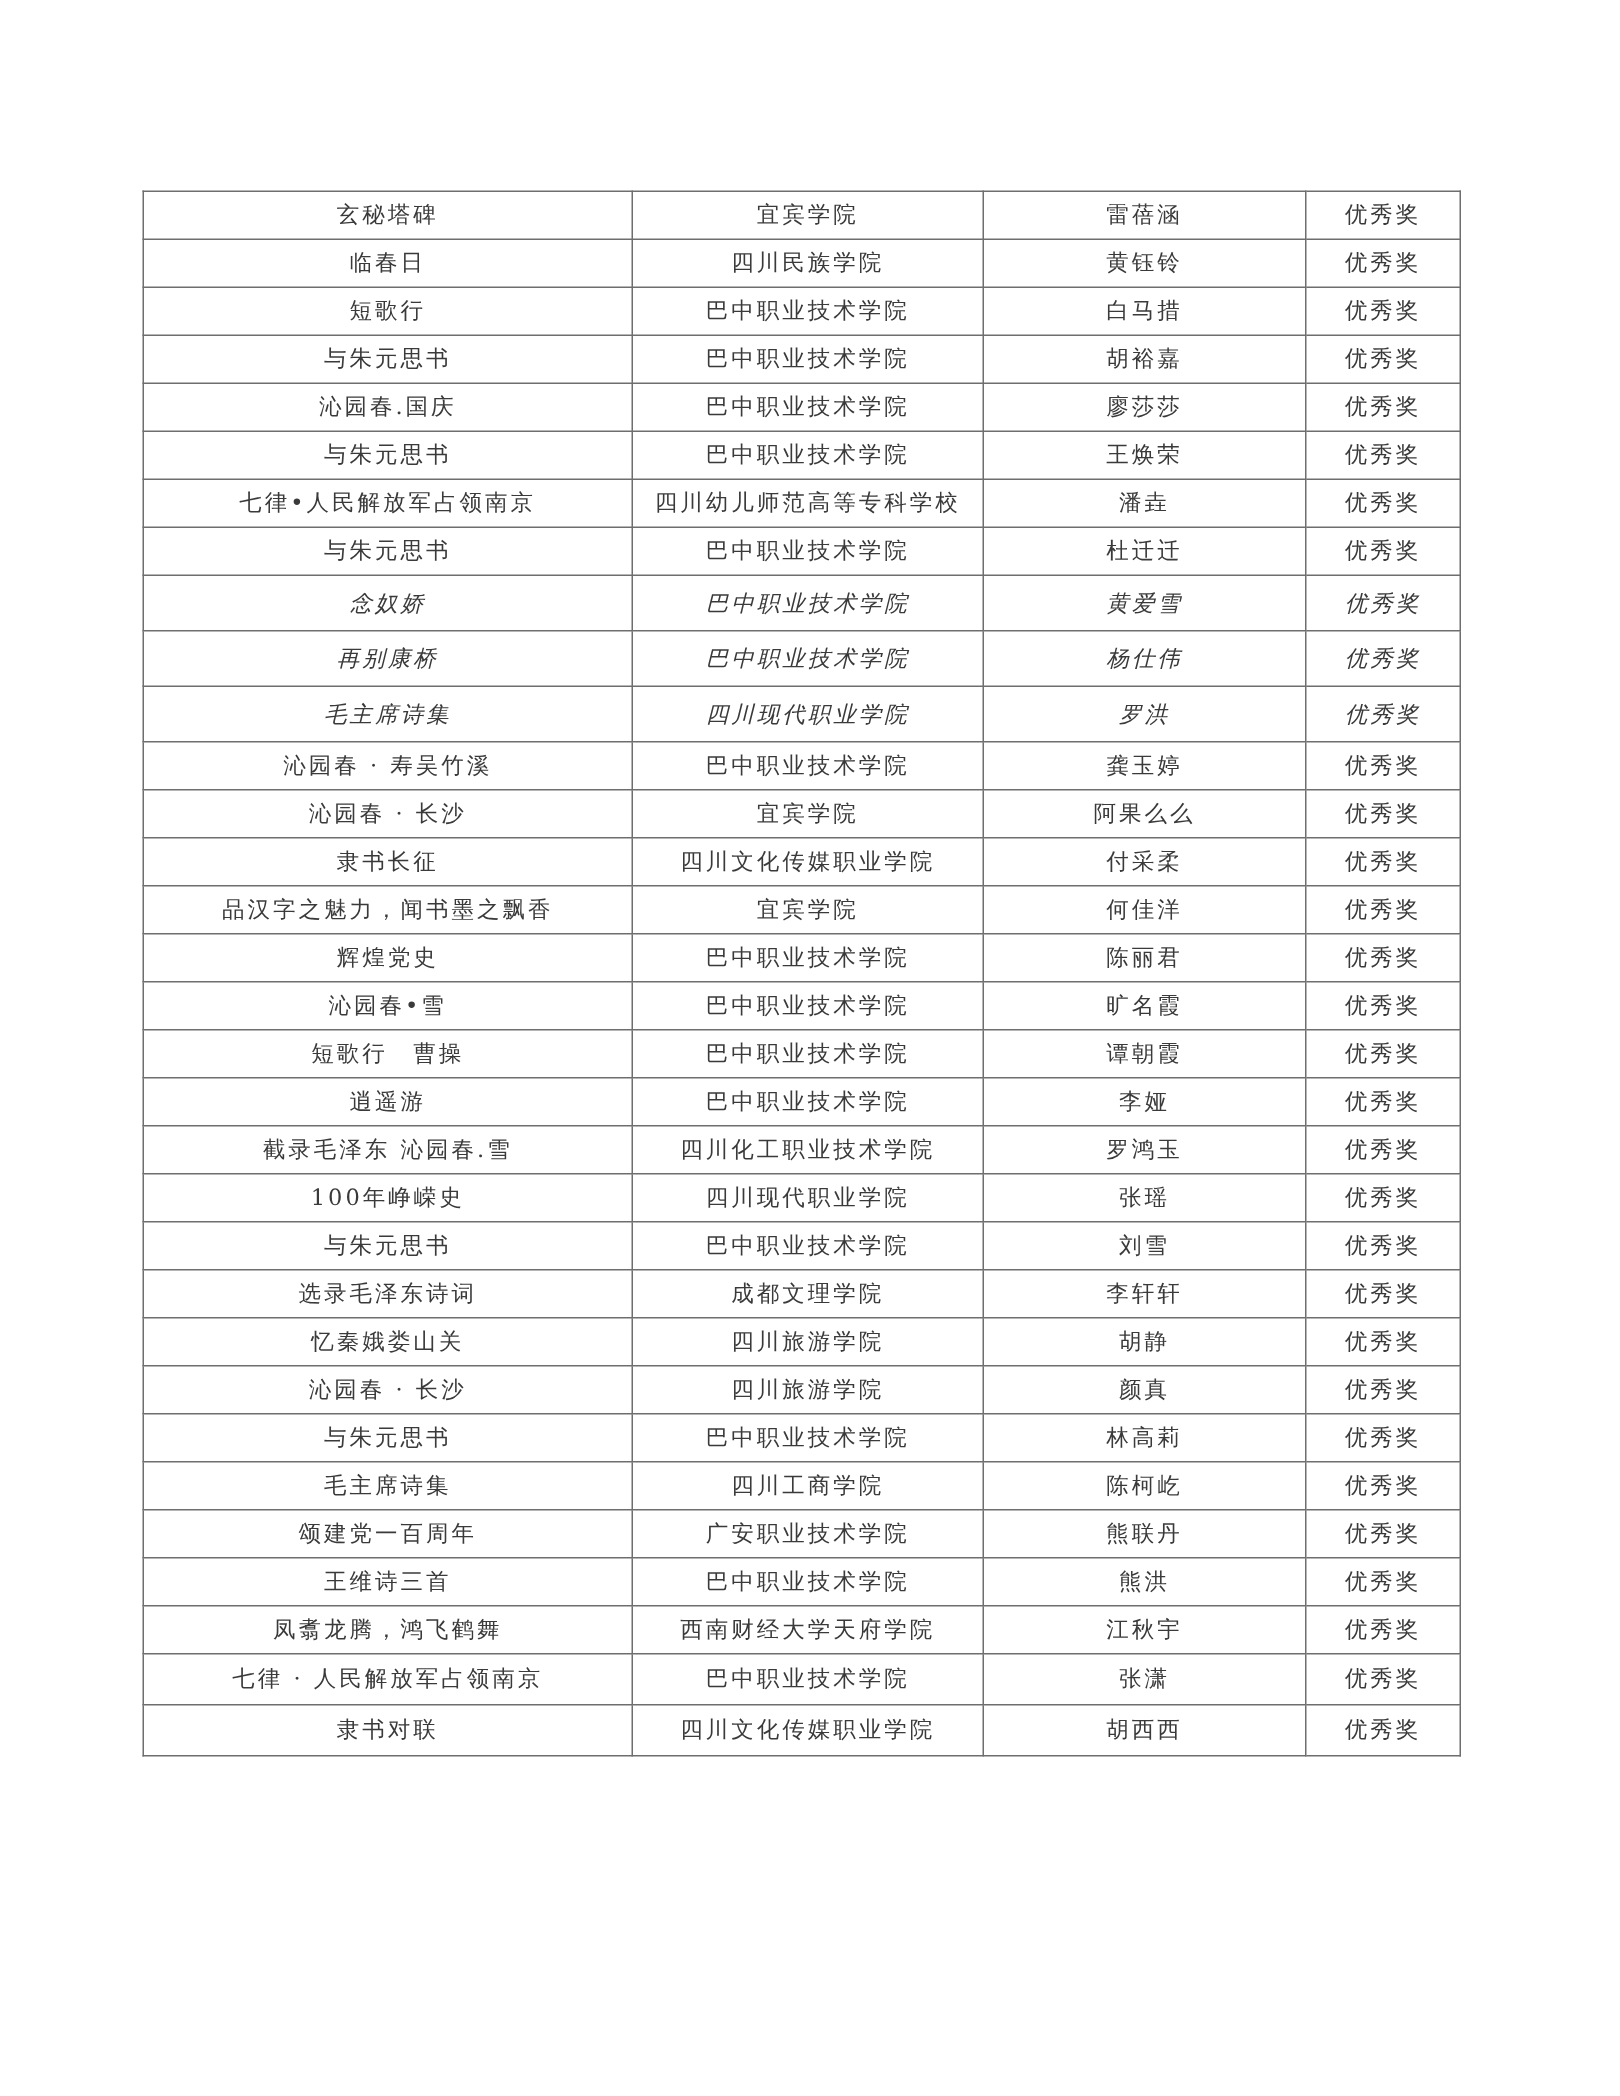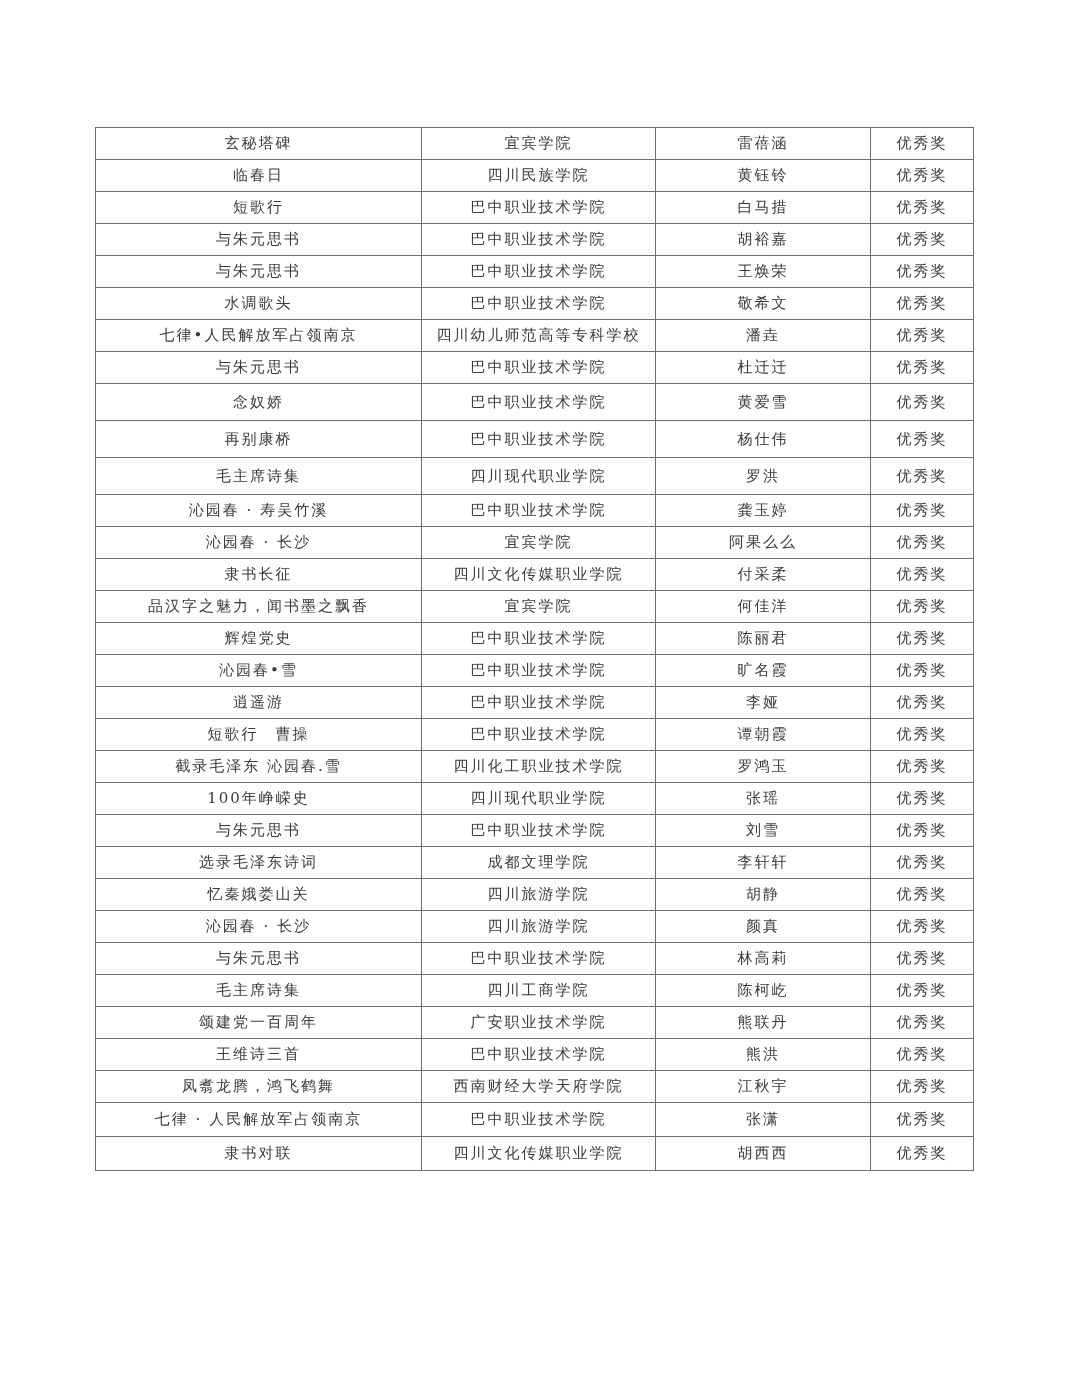--- a/index.html
+++ b/index.html
@@ -37,21 +37,21 @@
       text-align: center;
       vertical-align: middle;
       font-size: 15px;
       letter-spacing: 2px;
       padding: 0;
       height: 31px;
       white-space: nowrap;
       overflow: hidden;
       color: #3a3a3a;
     }
-    table.awards tr.tall td { height: 36px; }
+    table.awards tr.tall td { height: 36px; font-style: italic; }
     table.awards tr.mid td { height: 33px; margin-top: 33px; }
     col.c1 { width: 326px; }
     col.c2 { width: 234px; }
     col.c3 { width: 215px; }
     col.c4 { width: 103px; }
   </style>
 </head>
 <body>
 
 <div class="page">
@@ -81,29 +81,29 @@
           <td>白马措</td>
           <td>优秀奖</td>
         </tr>
         <tr>
           <td>与朱元思书</td>
           <td>巴中职业技术学院</td>
           <td>胡裕嘉</td>
           <td>优秀奖</td>
         </tr>
         <tr>
+          <td>沁园春.国庆</td>
+          <td>巴中职业技术学院</td>
+          <td>廖莎莎</td>
+          <td>优秀奖</td>
+        </tr>
+        <tr>
           <td>与朱元思书</td>
           <td>巴中职业技术学院</td>
           <td>王焕荣</td>
-          <td>优秀奖</td>
-        </tr>
-        <tr>
-          <td>水调歌头</td>
-          <td>巴中职业技术学院</td>
-          <td>敬希文</td>
           <td>优秀奖</td>
         </tr>
         <tr>
           <td>七律•人民解放军占领南京</td>
           <td>四川幼儿师范高等专科学校</td>
           <td>潘垚</td>
           <td>优秀奖</td>
         </tr>
         <tr>
           <td>与朱元思书</td>
@@ -159,29 +159,29 @@
           <td>陈丽君</td>
           <td>优秀奖</td>
         </tr>
         <tr>
           <td>沁园春•雪</td>
           <td>巴中职业技术学院</td>
           <td>旷名霞</td>
           <td>优秀奖</td>
         </tr>
         <tr>
+          <td>短歌行　曹操</td>
+          <td>巴中职业技术学院</td>
+          <td>谭朝霞</td>
+          <td>优秀奖</td>
+        </tr>
+        <tr>
           <td>逍遥游</td>
           <td>巴中职业技术学院</td>
           <td>李娅</td>
-          <td>优秀奖</td>
-        </tr>
-        <tr>
-          <td>短歌行　曹操</td>
-          <td>巴中职业技术学院</td>
-          <td>谭朝霞</td>
           <td>优秀奖</td>
         </tr>
         <tr>
           <td>截录毛泽东 沁园春.雪</td>
           <td>四川化工职业技术学院</td>
           <td>罗鸿玉</td>
           <td>优秀奖</td>
         </tr>
         <tr>
           <td>100年峥嵘史</td>

